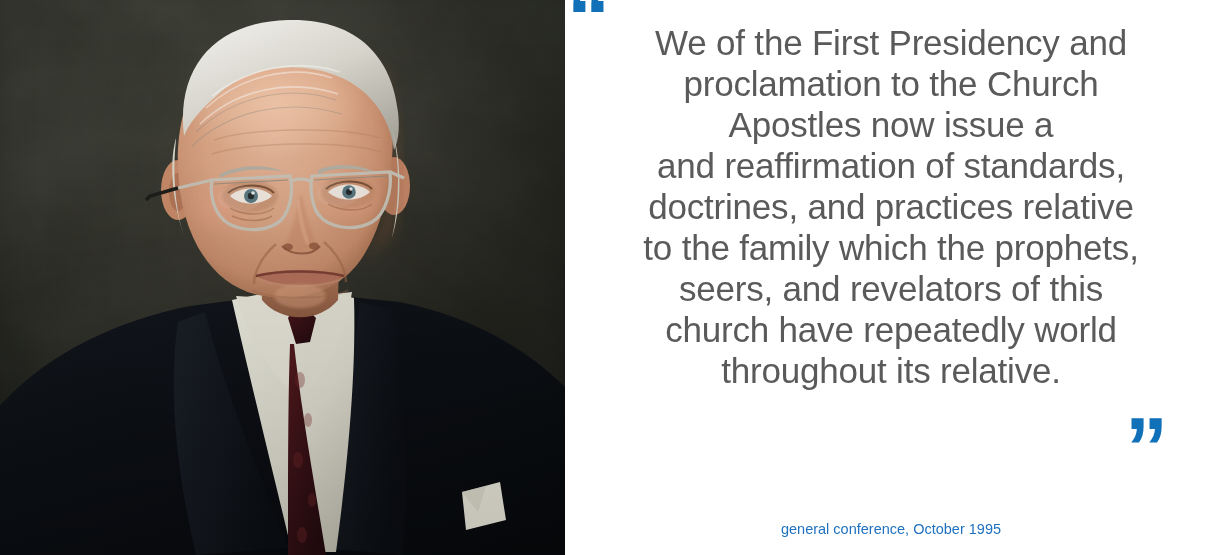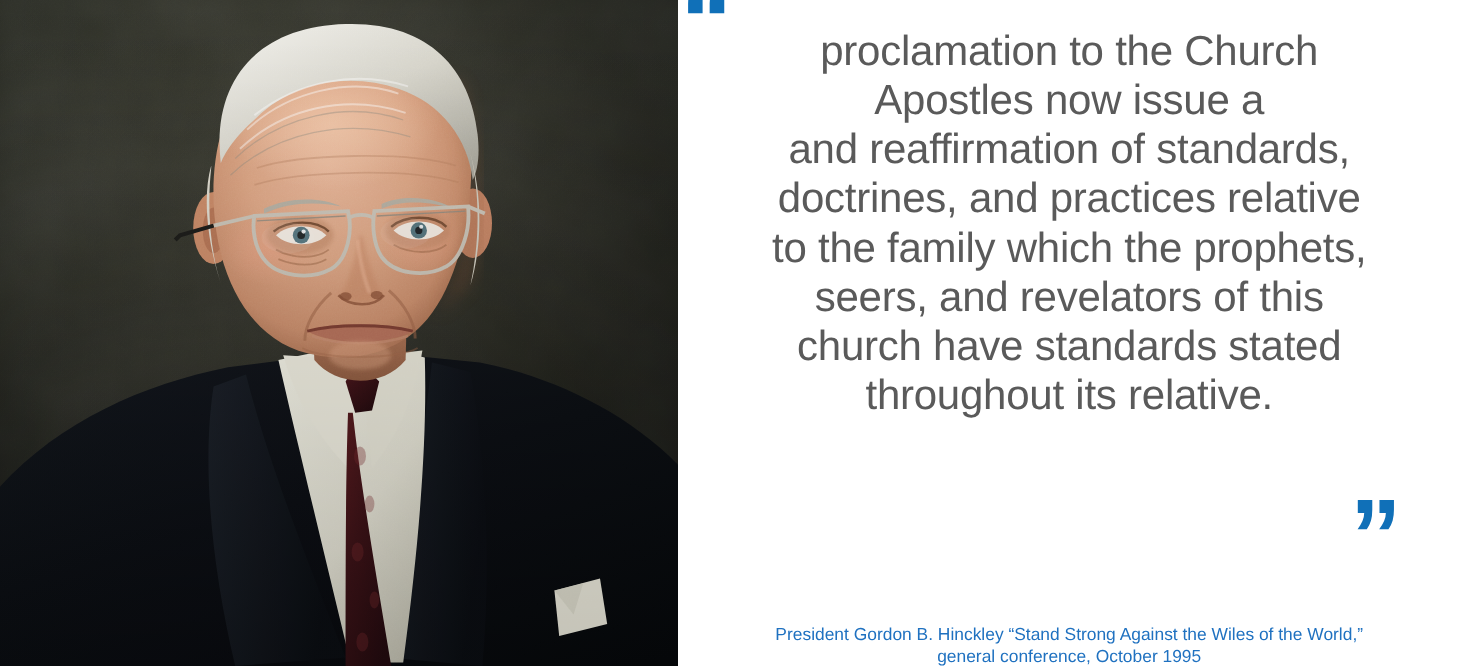--- a/index.html
+++ b/index.html
@@ -332,31 +332,31 @@
 
       <rect x="0" y="0" width="565" height="555" fill="url(#bgBottom)" opacity="0.35"></rect>
     </svg>
   </div>
 
   <div class="quote-pane">
 
     <div class="open-quote">“</div>
 
     <div class="quote-body">
+      <span class="ql">We of the First Presidency and</span>
       <span class="ql">proclamation to the Church</span>
       <span class="ql">Apostles now issue a</span>
       <span class="ql">and reaffirmation of standards,</span>
       <span class="ql">doctrines, and practices relative</span>
       <span class="ql">to the family which the prophets,</span>
       <span class="ql">seers, and revelators of this</span>
-      <span class="ql">church have standards stated</span>
+      <span class="ql">church have repeatedly world</span>
       <span class="ql">throughout its relative.</span>
     </div>
 
     <div class="close-quote">”</div>
 
     <div class="attribution">
-      <span class="al">President Gordon B. Hinckley “Stand Strong Against the Wiles of the World,”</span>
       <span class="al">general conference, October 1995</span>
     </div>
 
   </div>
 </div>
 
 </body></html>

